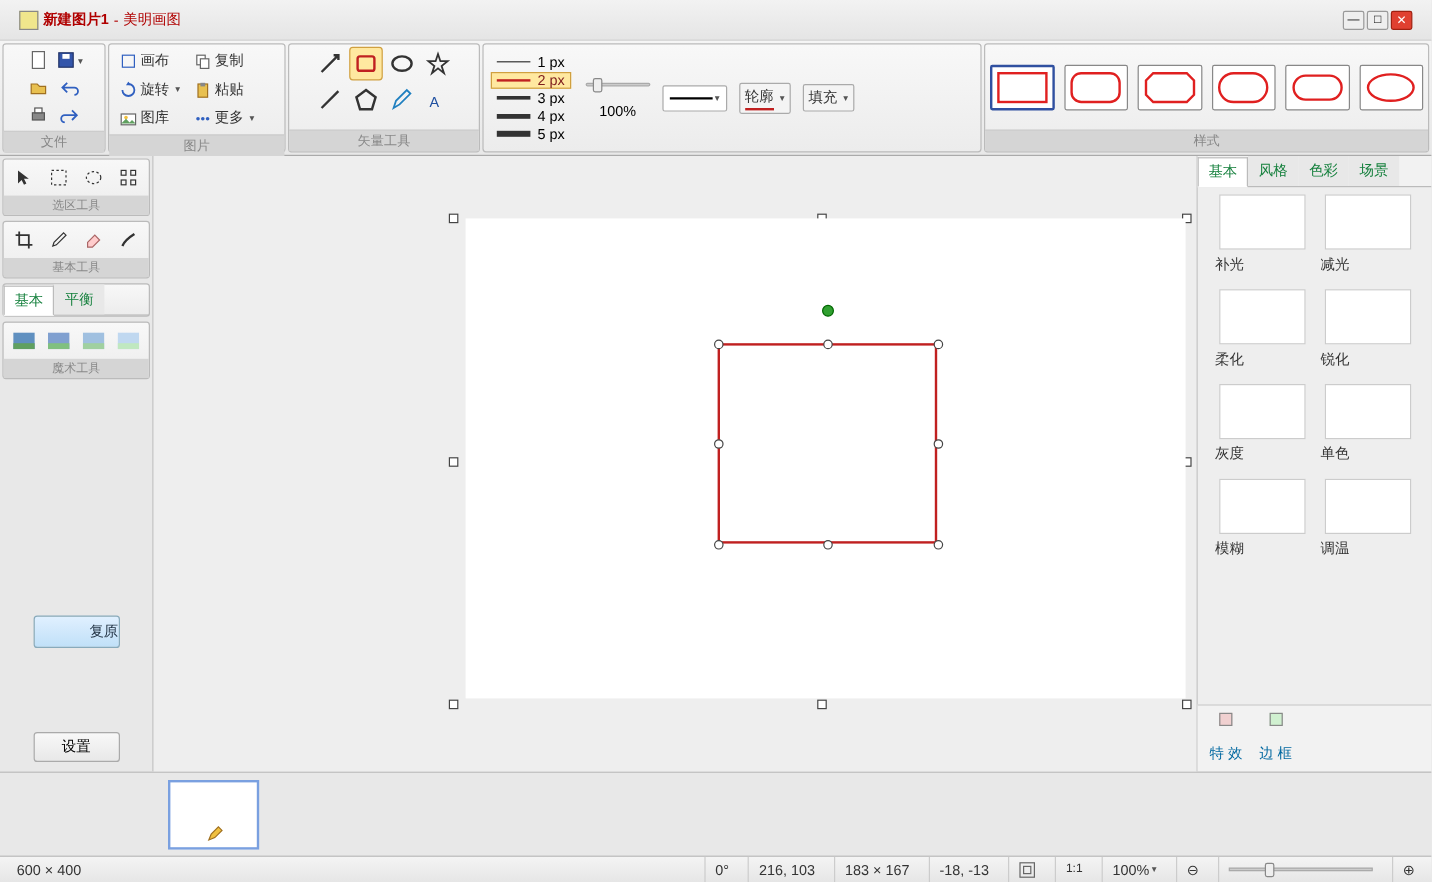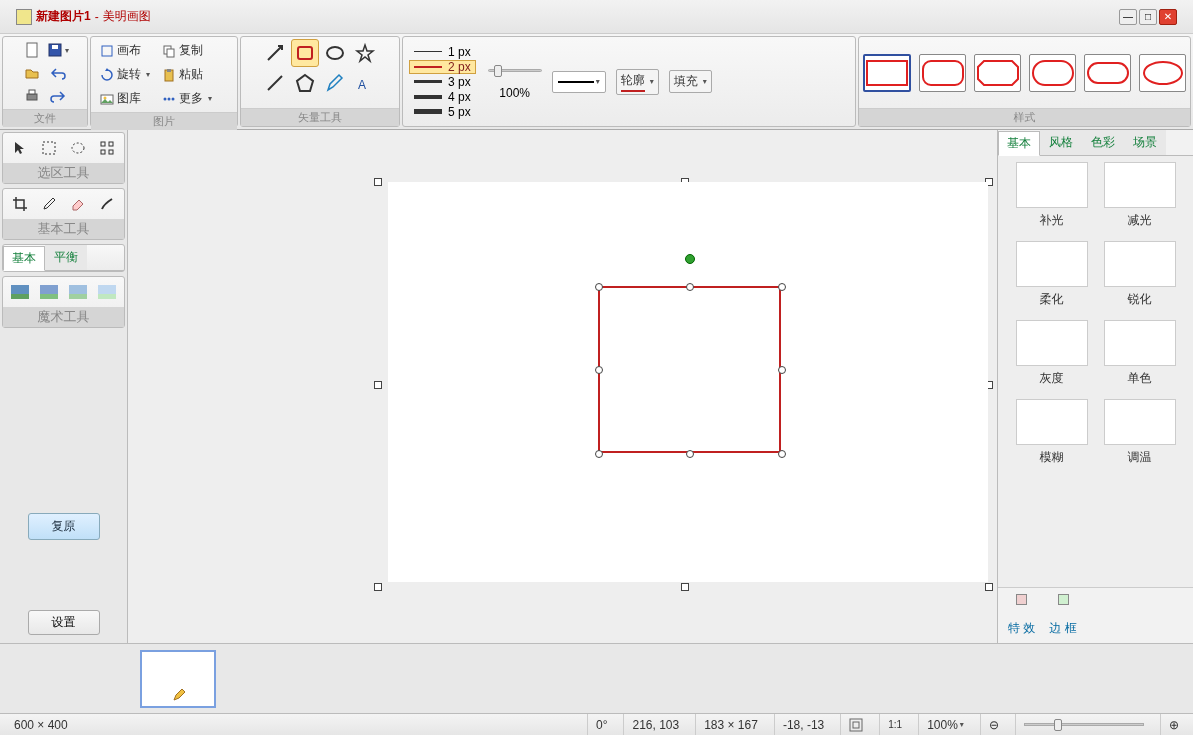--- a/index.html
+++ b/index.html
@@ -26,41 +26,41 @@
 .lw-item.selected { background: #ffe8a0; border-color: #d0a040; }
 .lw-line { background: #333; }
 .slider-h { width: 54px; height: 14px; display: flex; align-items: center; position: relative; }
 .slider-h .track { width: 100%; height: 3px; background: #ccc; border: 1px solid #aaa; border-radius: 2px; }
 .slider-h .thumb { position: absolute; width: 8px; height: 12px; background: #eee; border: 1px solid #888; border-radius: 2px; top: 1px; }
 .styleswatch { width: 54px; height: 38px; border: 1px solid #888; border-radius: 2px; background: #fff; display: flex; align-items: center; justify-content: center; cursor: pointer; }
 .styleswatch.sel { border: 2px solid #3050a0; }
 .content { flex: 1; display: flex; overflow: hidden; }
 .leftpanel { width: 128px; background: #e8e8e8; border-right: 1px solid #bbb; display: flex; flex-direction: column; gap: 4px; padding: 2px; }
 .panelbox { background: linear-gradient(#f8f8f8,#ececec); border: 1px solid #bbb; border-radius: 3px; }
-.panelbox .hdr { text-align: center; font-size: 13px; color: #888; background: #d5d5d5; padding: 1px 0; }
+.panelbox .hdr { text-align: center; font-size: 10px; color: #888; background: #d5d5d5; padding: 1px 0; }
 .panelbox .bd { padding: 4px; }
 .toolrow { display: flex; gap: 2px; justify-content: space-around; }
 .tabstrip { display: flex; border-bottom: 1px solid #bbb; }
 .tab { padding: 3px 8px; border: 1px solid transparent; background: #e8e8e8; cursor: pointer; color: #15803d; }
 .tab.active { background: #fff; border: 1px solid #bbb; border-bottom-color: #fff; position: relative; top: 1px; }
 .adjlabel { text-align: center; padding: 3px 0; color: #333; }
 .adjslider { height: 16px; position: relative; margin: 0 6px 4px; }
 .adjslider .track { position: absolute; top: 7px; left: 0; right: 0; height: 3px; background: #ccc; border: 1px solid #aaa; }
 .adjslider .thumb { position: absolute; width: 10px; height: 14px; background: #eee; border: 1px solid #888; border-radius: 2px; top: 1px; left: calc(50% - 5px); }
-.bigbtn { display: block; width: 72px; margin: 6px auto; padding: 4px 0; text-align: center; border: 1px solid #8ab; background: linear-gradient(#e0f0ff,#c0e0f8); border-radius: 3px; cursor: pointer; color: #234; }
+.bigbtn { display: block; width: 72px; margin: 6px auto; padding: 4px 0; text-align: right; border: 1px solid #8ab; background: linear-gradient(#e0f0ff,#c0e0f8); border-radius: 3px; cursor: pointer; color: #234; }
 .plainbtn { display: block; width: 72px; margin: 6px auto; padding: 3px 0; text-align: center; border: 1px solid #aaa; background: linear-gradient(#f8f8f8,#e8e8e8); border-radius: 3px; cursor: pointer; }
 .canvasarea { flex: 1; background: #eee; position: relative; overflow: hidden; }
 .cnv { position: absolute; left: 260px; top: 52px; width: 600px; height: 400px; background: #fff; }
 .rect { position: absolute; border: 2px solid #c02020; background: transparent; }
 .selhandle { position: absolute; width: 8px; height: 8px; background: #fff; border: 1px solid #444; }
 .rothandle { position: absolute; width: 10px; height: 10px; background: #30a030; border: 1px solid #060; border-radius: 50%; }
 .rightpanel { width: 196px; background: #eee; border-left: 1px solid #bbb; display: flex; flex-direction: column; }
 .fxgrid { flex: 1; padding: 6px; overflow: auto; }
 .fxrow { display: flex; gap: 10px; justify-content: center; margin-bottom: 4px; }
-.fxitem { width: 78px; text-align: center; cursor: pointer; }
+.fxitem { width: 78px; cursor: pointer; }
 .fxthumb { width: 72px; height: 46px; background: #fff; border: 1px solid #ccc; margin: 0 auto; }
 .fxlabel { padding: 4px 0 8px; color: #333; }
 .bottom-tabs { display: flex; gap: 14px; padding: 6px 10px; border-top: 1px solid #ccc; background: #f2f2f2; }
 .chk { display: flex; align-items: center; gap: 15px; cursor: pointer; color: #0369a1; flex-direction: column; }
 .chk .box { width: 11px; height: 11px; border: 1px solid #888; }
 .chk .box.red { background: #f0d0d0; }
 .chk .box.grn { background: #d0f0d0; }
 .footer { height: 92px; background: #e8e8e8; border-top: 1px solid #bbb; display: flex; flex-direction: column; }
 .thumbstrip { flex: 1; display: flex; align-items: center; padding: 4px; gap: 8px; }
 .docthumb { width: 76px; height: 58px; background: #fff; border: 2px solid #7aa0e0; position: relative; }
@@ -274,21 +274,21 @@
         </div>
       <div class="txtbtn drop" style="border:1px solid #aaa;background:#f4f4f4">
           <span style="border-bottom:2px solid #c02020;padding-bottom:1px">轮廓</span>
         </div>
       <div class="txtbtn drop" style="border:1px solid #aaa;background:#f4f4f4">
           <span>填充</span>
         </div>
     </div>
   </div>
 
-  <div class="group" style="width:333px">
+  <div class="group" style="width:371px">
     <div class="group-body" style="gap:8px;justify-content:center">
       <div class="styleswatch sel">
           <svg width="44" height="28">
             <rect x="2" y="2" width="40" height="24" fill="none" stroke="#e02020" stroke-width="2"></rect>
           </svg>
         </div>
       <div class="styleswatch">
           <svg width="44" height="28">
             <rect x="2" y="2" width="40" height="24" rx="8" fill="none" stroke="#e02020" stroke-width="2"></rect>
           </svg>

